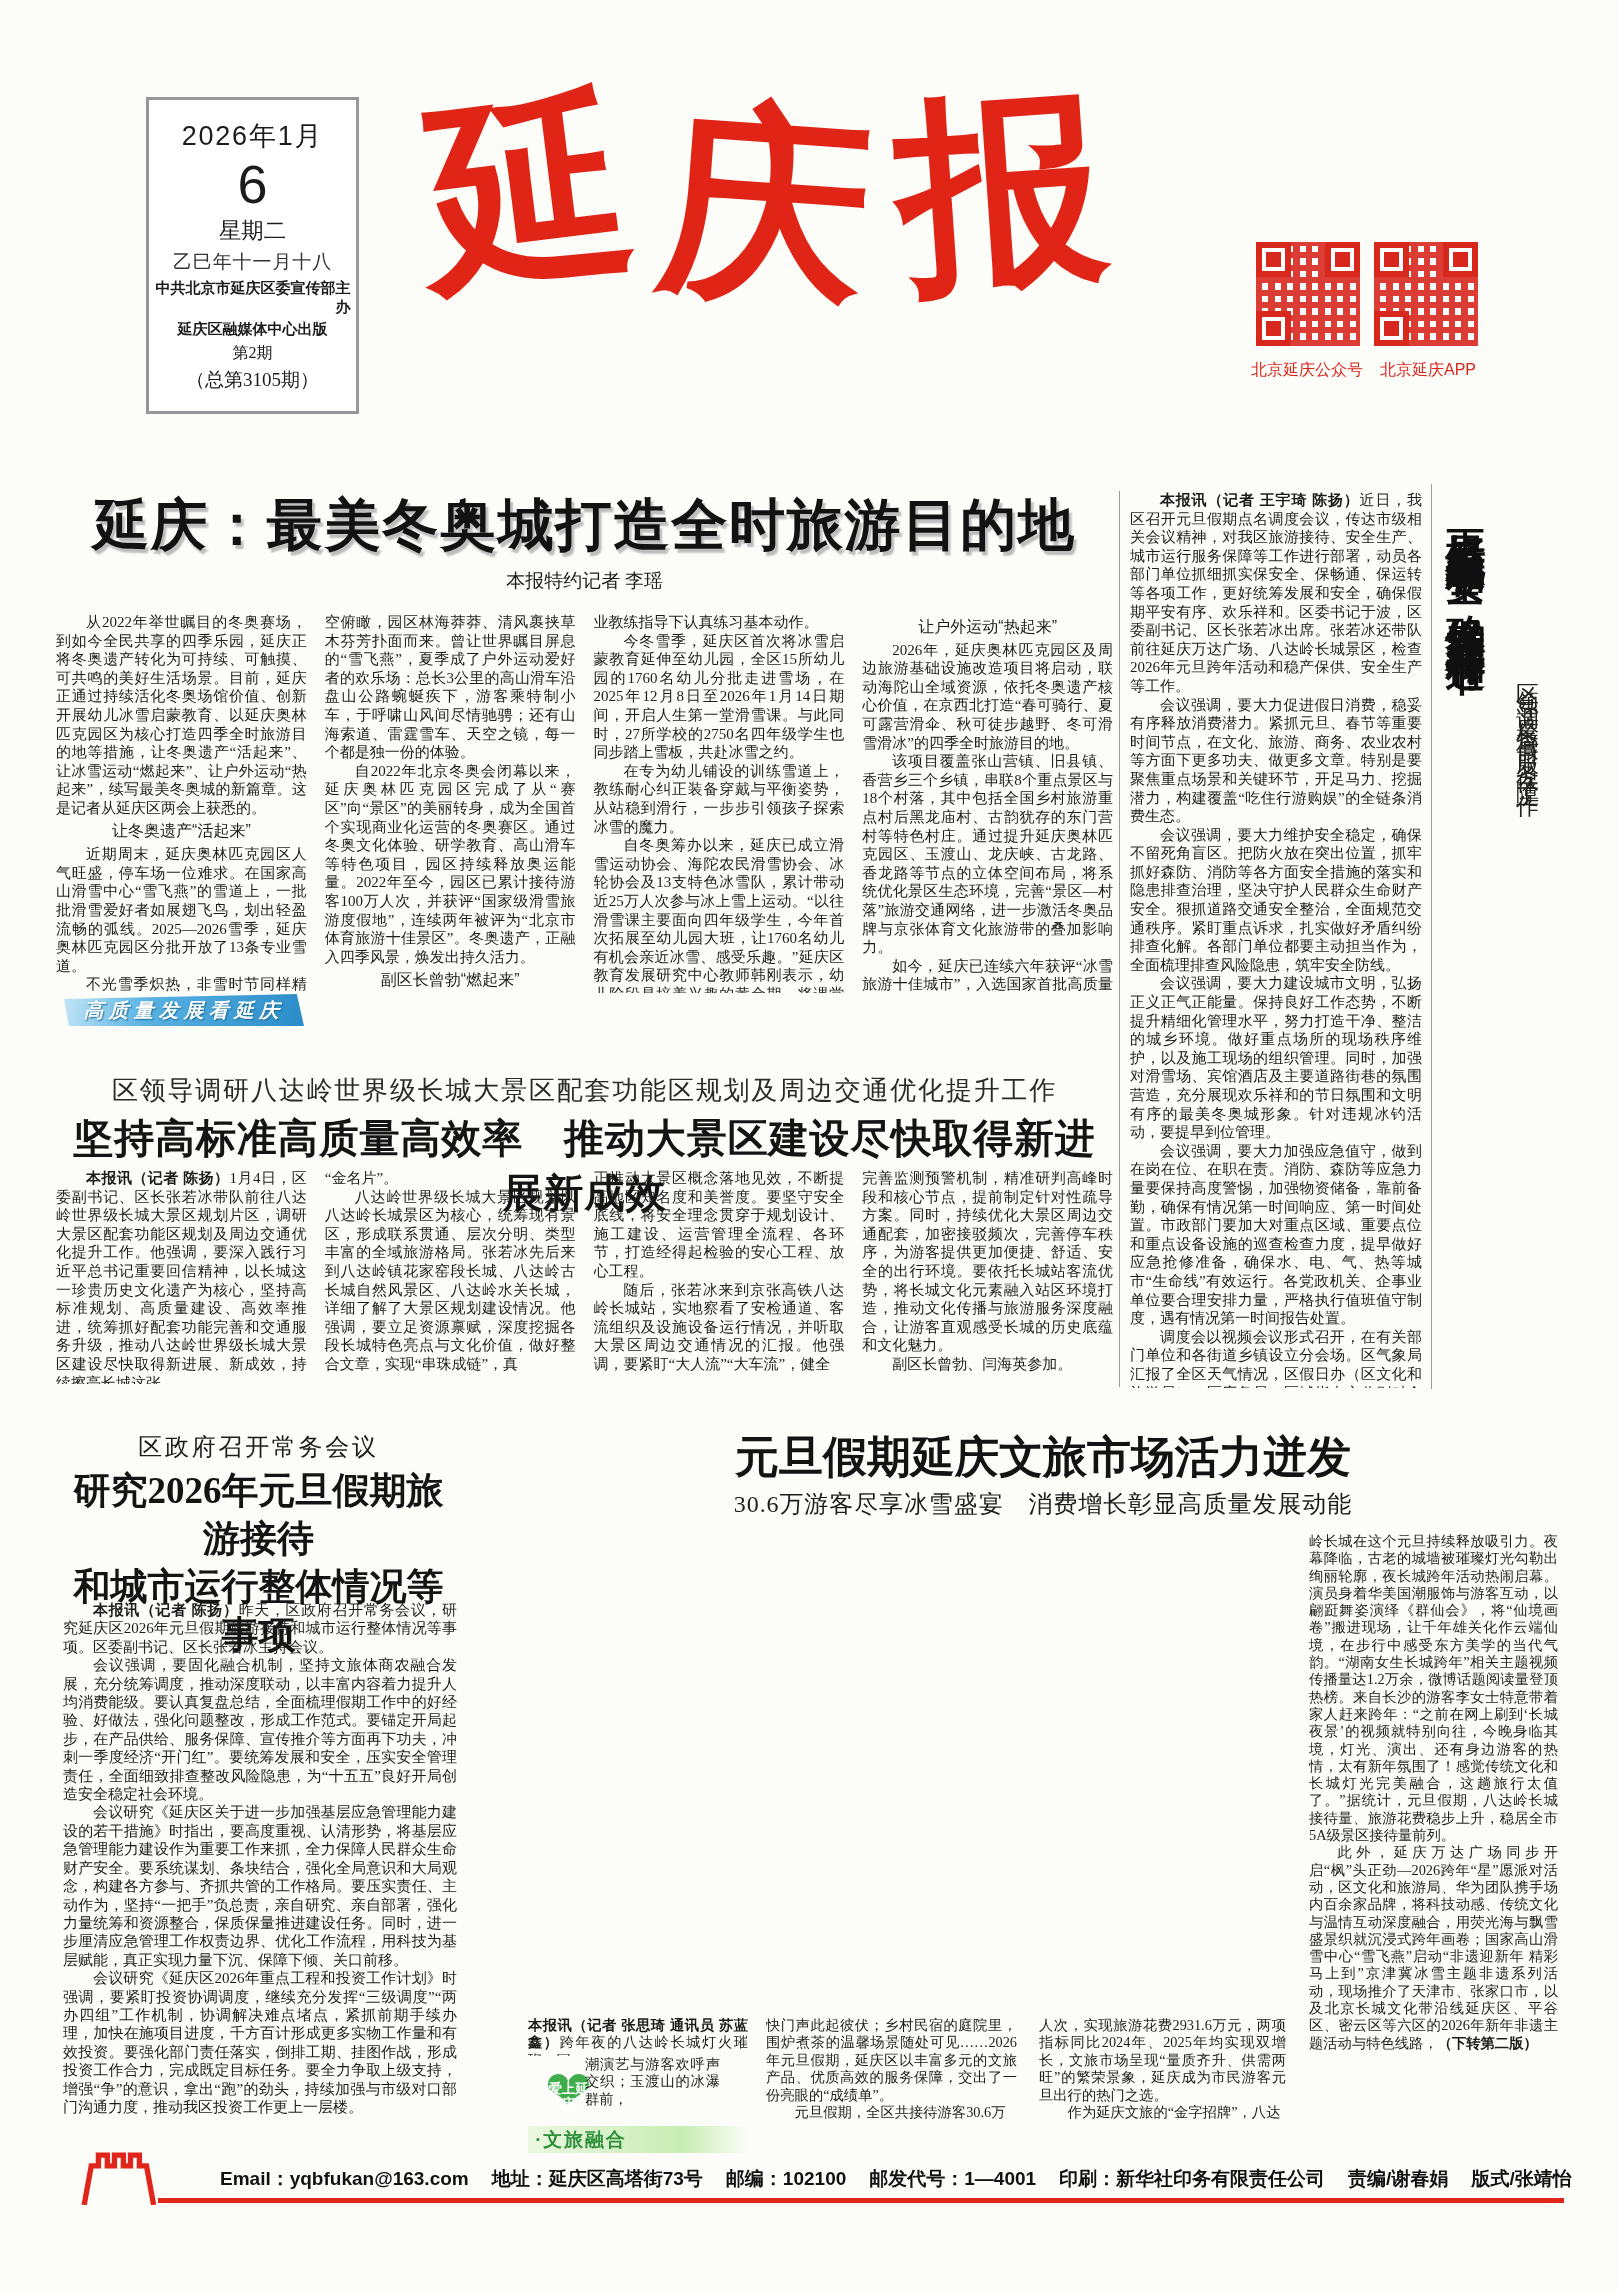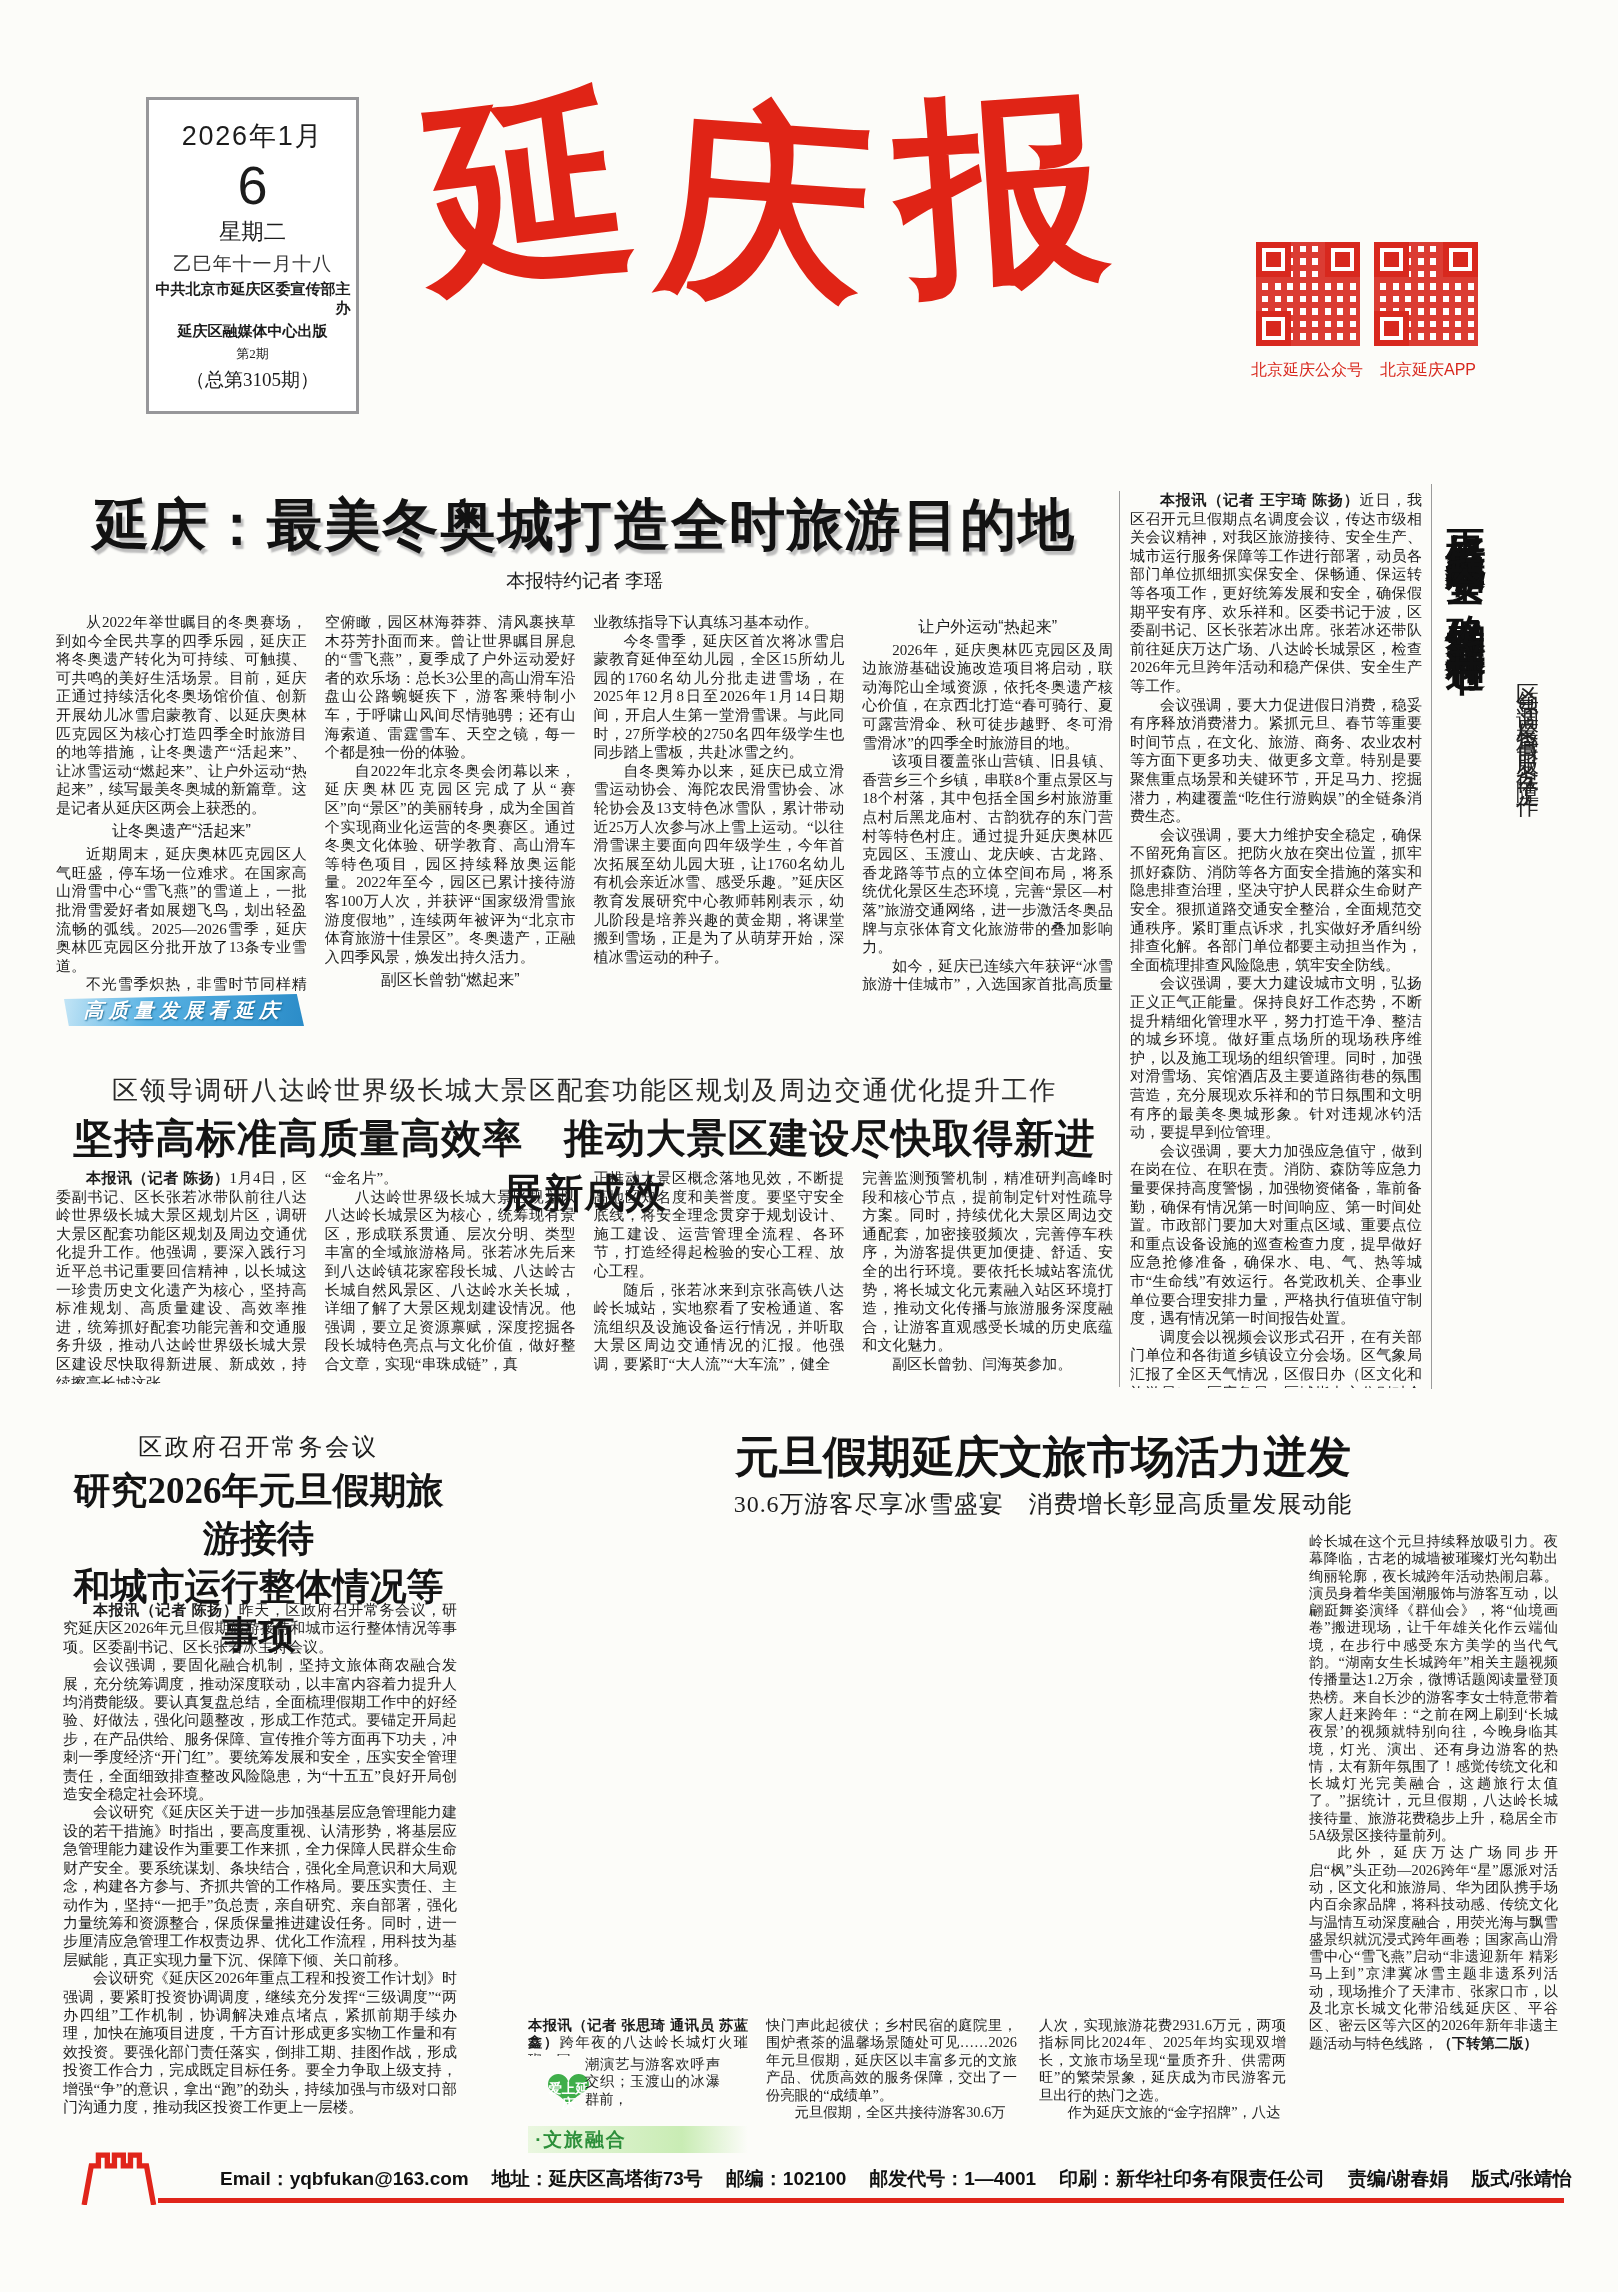--- a/index.html
+++ b/index.html
@@ -11,21 +11,21 @@
   b.lead{font-family:"Liberation Sans","DejaVu Sans",sans-serif;}
   
   #datebox{left:146px;top:97px;width:213px;height:317px;border:3.6px solid #97979a;background:#fff;
            display:flex;flex-direction:column;align-items:center;justify-content:space-between;
            padding:18px 5.4px;box-sizing:border-box;text-align:right;}
   .db-ym{font-size:27px;font-family:"Liberation Sans",sans-serif;letter-spacing:1.8px;}
   .db-day{font-size:54px;font-family:"Liberation Sans",sans-serif;line-height:1;}
   .db-week{font-size:22.4px;font-family:"Liberation Sans",sans-serif;}
   .db-lunar{font-size:19px;letter-spacing:0.9px;color:#333;}
   .db-org,.db-pub{font-size:15px;font-family:"Liberation Sans",sans-serif;font-weight:bold;}
-  .db-issue{font-size:13px;}
+  .db-issue{font-size:16px;}
   .db-total{font-size:19px;}
   #paper-title{left:425px;top:52px;width:681px;height:278px;display:flex;justify-content:space-between;
                align-items:center;color:#e02416;}
   #paper-title span{font-size:208px;font-family:"DejaVu Serif",serif;font-weight:bold;line-height:1;}
   #paper-title span:nth-child(1){transform:rotate(-7deg);}
   #paper-title span:nth-child(2){transform:rotate(4deg) translateY(12.5px);}
   #paper-title span:nth-child(3){transform:rotate(-4deg);}
   .qr{width:104px;height:104px;background:#fff;}
   .qr .mod{position:absolute;inset:0;background:
       repeating-linear-gradient(90deg,#d8281e 0 6.3px,rgba(255,255,255,0) 6.3px 12.5px),
@@ -168,20 +168,21 @@
     </div>
     <div class="bcol">
       <p class="cont">空俯瞰，园区林海莽莽、清风裹挟草木芬芳扑面而来。曾让世界瞩目屏息的“雪飞燕”，夏季成了户外运动爱好者的欢乐场：总长3公里的高山滑车沿盘山公路蜿蜒疾下，游客乘特制小车，于呼啸山风间尽情驰骋；还有山海索道、雷霆雪车、天空之镜，每一个都是独一份的体验。</p>
       <p>自2022年北京冬奥会闭幕以来，延庆奥林匹克园区完成了从“赛区”向“景区”的美丽转身，成为全国首个实现商业化运营的冬奥赛区。通过冬奥文化体验、研学教育、高山滑车等特色项目，园区持续释放奥运能量。2022年至今，园区已累计接待游客100万人次，并获评“国家级滑雪旅游度假地”，连续两年被评为“北京市体育旅游十佳景区”。冬奥遗产，正融入四季风景，焕发出持久活力。</p>
       <div class="sub">副区长曾勃“燃起来”</div>
 
     </div>
     <div class="bcol">
       <p class="cont">业教练指导下认真练习基本动作。</p>
       <p>今冬雪季，延庆区首次将冰雪启蒙教育延伸至幼儿园，全区15所幼儿园的1760名幼儿分批走进雪场，在2025年12月8日至2026年1月14日期间，开启人生第一堂滑雪课。与此同时，27所学校的2750名四年级学生也同步踏上雪板，共赴冰雪之约。</p>
+      <p>在专为幼儿铺设的训练雪道上，教练耐心纠正装备穿戴与平衡姿势，从站稳到滑行，一步步引领孩子探索冰雪的魔力。</p>
       <p>自冬奥筹办以来，延庆已成立滑雪运动协会、海陀农民滑雪协会、冰轮协会及13支特色冰雪队，累计带动近25万人次参与冰上雪上运动。“以往滑雪课主要面向四年级学生，今年首次拓展至幼儿园大班，让1760名幼儿有机会亲近冰雪、感受乐趣。”延庆区教育发展研究中心教师韩刚表示，幼儿阶段是培养兴趣的黄金期，将课堂搬到雪场，正是为了从萌芽开始，深植冰雪运动的种子。</p>
     </div>
     <div class="bcol">
       <div class="sub">让户外运动“热起来”</div>
       <p>2026年，延庆奥林匹克园区及周边旅游基础设施改造项目将启动，联动海陀山全域资源，依托冬奥遗产核心价值，在京西北打造“春可骑行、夏可露营滑伞、秋可徒步越野、冬可滑雪滑冰”的四季全时旅游目的地。</p>
       <p>该项目覆盖张山营镇、旧县镇、香营乡三个乡镇，串联8个重点景区与18个村落，其中包括全国乡村旅游重点村后黑龙庙村、古韵犹存的东门营村等特色村庄。通过提升延庆奥林匹克园区、玉渡山、龙庆峡、古龙路、香龙路等节点的立体空间布局，将系统优化景区生态环境，完善“景区—村落”旅游交通网络，进一步激活冬奥品牌与京张体育文化旅游带的叠加影响力。</p>
       <p>如今，延庆已连续六年获评“冰雪旅游十佳城市”，入选国家首批高质量户外运动目的地。从冬奥赛场到四季乐园，从冰雪运动到全域旅游，这座充满活力的最美冬奥城，正张开双臂，迎接每一位热爱运动、向往自然的人。</p>
     </div>
   </div>
 

